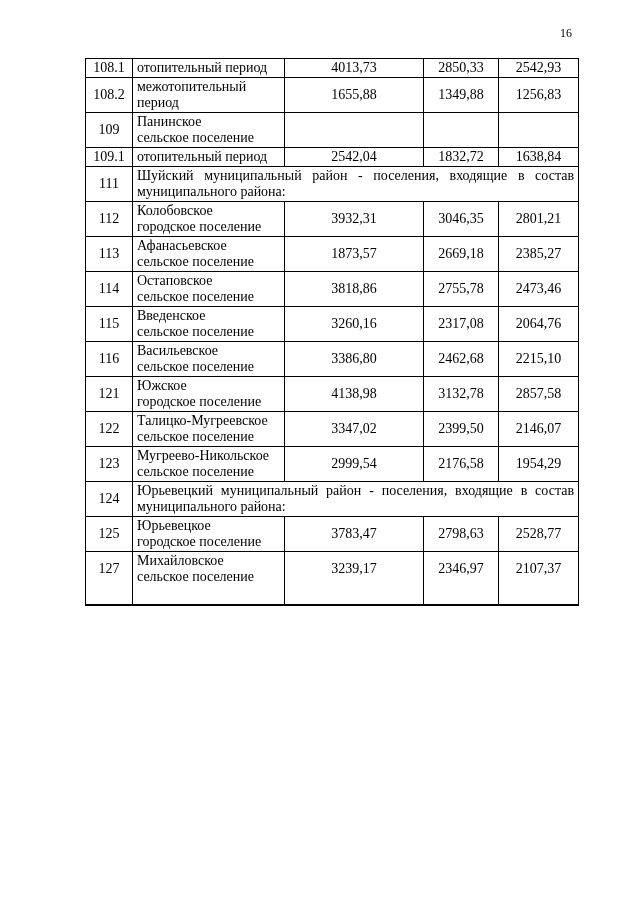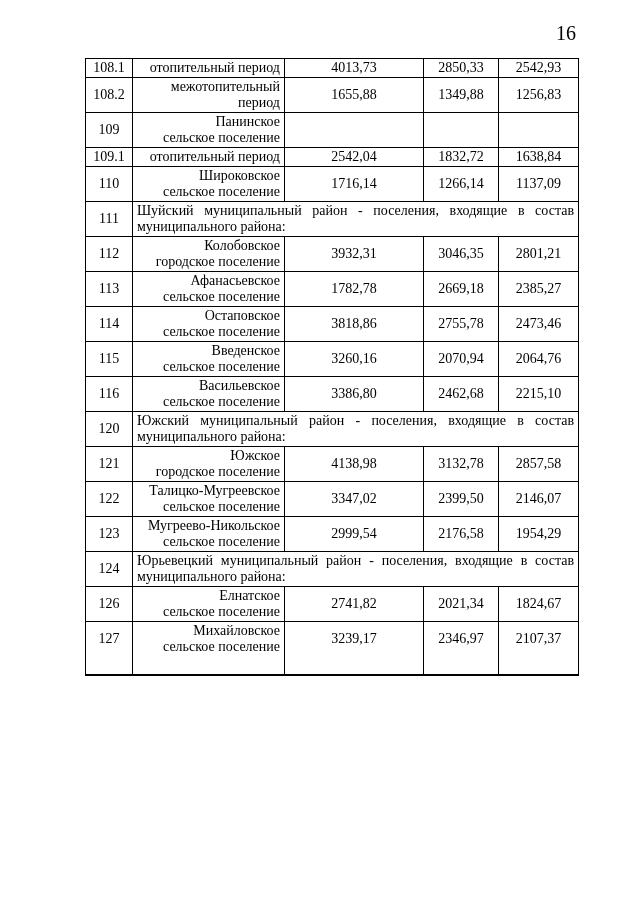--- a/index.html
+++ b/index.html
@@ -14,21 +14,21 @@
     font-family: "Liberation Serif", "DejaVu Serif", serif;
     color: #000000;
     overflow: hidden;
   }
   .page-number {
     position: absolute;
     top: 25px;
     left: 553px;
     width: 26px;
     text-align: center;
-    font-size: 20px;
+    font-size: 12px;
     line-height: 16px;
   }
   table.tariff-table {
     position: absolute;
     left: 85px;
     top: 58px;
     width: 493px;
     border-collapse: collapse;
     table-layout: fixed;
   }
@@ -38,21 +38,21 @@
     line-height: 16px;
     padding: 1px 4px;
     vertical-align: middle;
     overflow: hidden;
   }
   td.num {
     text-align: center;
     padding: 1px 2px;
   }
   td.name {
-    text-align: right;
+    text-align: left;
     padding-left: 7px;
     white-space: pre-line;
   }
   td.val {
     text-align: center;
     margin-top: 8px;
   }
   td.section {
     text-align: justify;
     padding: 1px 7px;
@@ -103,74 +103,62 @@
         <td class="val"></td>
       </tr>
       <tr>
         <td class="num">109.1</td>
         <td class="name">отопительный период</td>
         <td class="val">2542,04</td>
         <td class="val">1832,72</td>
         <td class="val">1638,84</td>
       </tr>
       <tr>
-        <td class="num">110</td>
-        <td class="name">Широковское
-сельское поселение</td>
-        <td class="val">1716,14</td>
-        <td class="val">1266,14</td>
-        <td class="val">1137,09</td>
-      </tr>
-      <tr>
         <td class="num">111</td>
         <td colspan="4" class="section">Шуйский муниципальный район - поселения, входящие в состав муниципального района:</td>
       </tr>
       <tr>
         <td class="num">112</td>
         <td class="name">Колобовское
 городское поселение</td>
         <td class="val">3932,31</td>
         <td class="val">3046,35</td>
         <td class="val">2801,21</td>
       </tr>
       <tr>
         <td class="num">113</td>
         <td class="name">Афанасьевское
 сельское поселение</td>
-        <td class="val">1782,78</td>
+        <td class="val">1873,57</td>
         <td class="val">2669,18</td>
         <td class="val">2385,27</td>
       </tr>
       <tr>
         <td class="num">114</td>
         <td class="name">Остаповское
 сельское поселение</td>
         <td class="val">3818,86</td>
         <td class="val">2755,78</td>
         <td class="val">2473,46</td>
       </tr>
       <tr>
         <td class="num">115</td>
         <td class="name">Введенское
 сельское поселение</td>
         <td class="val">3260,16</td>
-        <td class="val">2070,94</td>
+        <td class="val">2317,08</td>
         <td class="val">2064,76</td>
       </tr>
       <tr>
         <td class="num">116</td>
         <td class="name">Васильевское
 сельское поселение</td>
         <td class="val">3386,80</td>
         <td class="val">2462,68</td>
         <td class="val">2215,10</td>
-      </tr>
-      <tr>
-        <td class="num">120</td>
-        <td colspan="4" class="section">Южский муниципальный район - поселения, входящие в состав муниципального района:</td>
       </tr>
       <tr>
         <td class="num">121</td>
         <td class="name">Южское
 городское поселение</td>
         <td class="val">4138,98</td>
         <td class="val">3132,78</td>
         <td class="val">2857,58</td>
       </tr>
       <tr>
@@ -187,26 +175,26 @@
 сельское поселение</td>
         <td class="val">2999,54</td>
         <td class="val">2176,58</td>
         <td class="val">1954,29</td>
       </tr>
       <tr>
         <td class="num">124</td>
         <td colspan="4" class="section">Юрьевецкий муниципальный район - поселения, входящие в состав муниципального района:</td>
       </tr>
       <tr>
-        <td class="num">126</td>
-        <td class="name">Елнатское
-сельское поселение</td>
-        <td class="val">2741,82</td>
-        <td class="val">2021,34</td>
-        <td class="val">1824,67</td>
+        <td class="num">125</td>
+        <td class="name">Юрьевецкое
+городское поселение</td>
+        <td class="val">3783,47</td>
+        <td class="val">2798,63</td>
+        <td class="val">2528,77</td>
       </tr>
       <tr class="row-tall">
         <td class="num">127</td>
         <td class="name">Михайловское
 сельское поселение</td>
         <td class="val">3239,17</td>
         <td class="val">2346,97</td>
         <td class="val">2107,37</td>
       </tr>
     </tbody>

